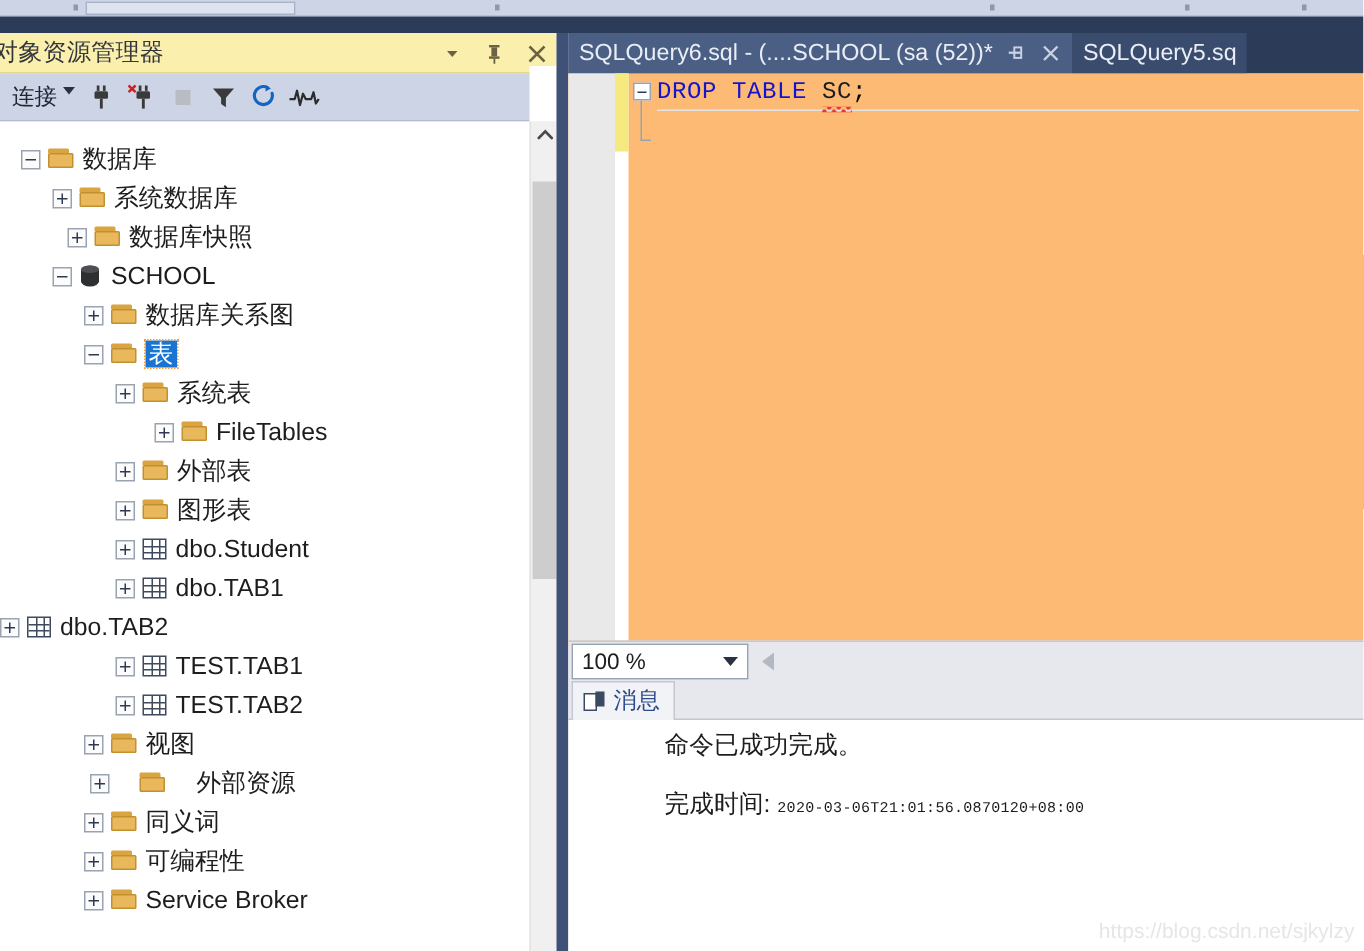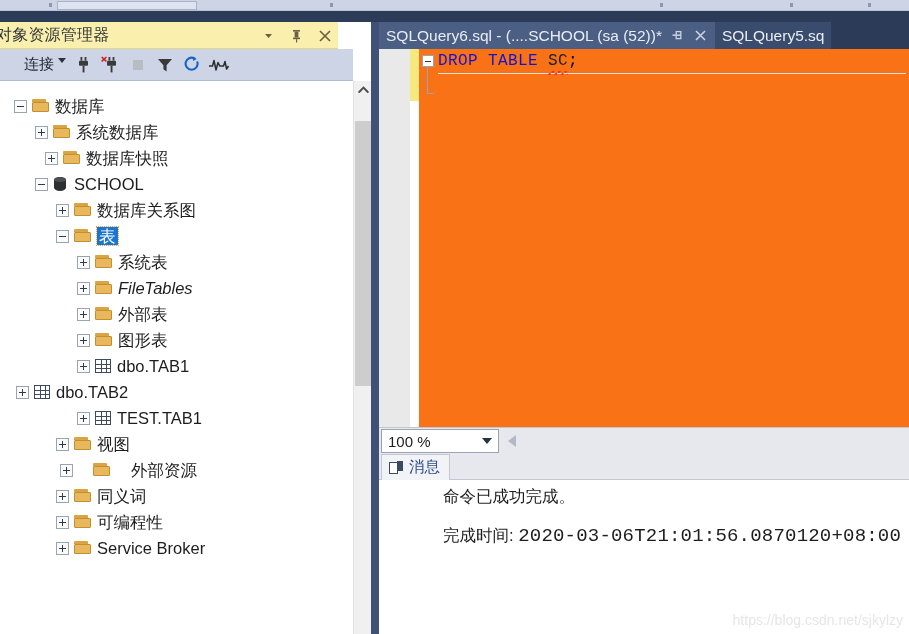--- a/index.html
+++ b/index.html
@@ -26,21 +26,21 @@
     position: absolute; left: 0; top: 11px; width: 909px; height: 11px;
     background: #2b3b58;
   }
 
   
   .oe-panel {
     position: absolute; left: 0; top: 22px; width: 371px; height: 612px;
     background: #ffffff;
   }
   .oe-header {
-    position: absolute; left: 0; top: 0; width: 338px; height: 27px;
+    position: absolute; left: 0; top: 0; width: 371px; height: 27px;
     background: #fbefad; border-bottom: 1px solid #e2d88c;
     display: flex; align-items: center;
   }
   .oe-title {
     font-size: 16px; color: #33373d; margin-left: -4px;
     white-space: nowrap; letter-spacing: .2px;
   }
   .oe-hdr-btns {
     position: absolute; right: 5px; top: 0; height: 27px;
     display: flex; align-items: center; gap: 11px;
@@ -48,21 +48,21 @@
   .hdr-btn { width: 17px; height: 19px; display: flex; align-items: center; justify-content: center;
              color: #6a6243; cursor: default; }
   .hdr-btn svg { display: block; }
 
   .oe-toolbar {
     position: absolute; left: 0; top: 27px; width: 371px; height: 32px;
     background: #ccd4e5; border-bottom: 1px solid #b2bcd1;
     display: flex; align-items: center;
   }
   .tb-connect {
-    display: flex; align-items: flex-start; gap: 4px; margin-left: 20px;
+    display: flex; align-items: flex-start; gap: 4px; margin-left: 4px;
     font-size: 15px; color: #1f2733; padding: 2px 4px;
   }
   .tb-caret { width: 0; height: 0; border-left: 4px solid transparent; border-right: 4px solid transparent;
               border-top: 5px solid #2a3242; margin-top: 3px; }
   .tb-ico { width: 27px; height: 26px; display: flex; align-items: center; justify-content: center; }
   .tb-ico svg { display: block; }
 
   .oe-tree {
     position: absolute; left: 0; top: 59px; width: 371px; height: 553px;
     background: #ffffff; overflow: hidden;
@@ -138,21 +138,21 @@
   .tab {
     display: flex; align-items: center; padding: 0 7px; gap: 8px;
     font-size: 15.5px; color: #e9edf5; white-space: nowrap;
   }
   .tab.active { background: #4b5f85; }
   .tab.inactive { background: #3a4c6e; }
   .tab-btn { width: 15px; height: 15px; display: flex; align-items: center; justify-content: center; }
   .tab-btn svg { display: block; }
 
   .editor {
-    position: absolute; left: 0; top: 27px; width: 530px; height: 382px; background: #f97316;
+    position: absolute; left: 0; top: 27px; width: 530px; height: 382px; background: #fdba74;
   }
   .gutter-sel { position: absolute; left: 0; top: 0; width: 31px; height: 378px; background: #e9e9ea; }
   .gutter-mark { position: absolute; left: 31px; top: 0; width: 9px; height: 378px; background: #ffffff; }
   .gutter-mark .chg { position: absolute; left: 0; top: 0; width: 9px; height: 52px; background: #f5e97f; }
 
   .fold-box {
     position: absolute; left: 43px; top: 6px; width: 12px; height: 12px;
     border: 1px solid #9aa3b2; background: #fff;
   }
   .fold-box::before { content: ""; position: absolute; left: 2px; top: 5px; width: 6px; height: 1px; background: #2d3a52; }
@@ -212,21 +212,21 @@
   .res-body {
     position: absolute; left: 0; top: 458px; width: 530px; height: 176px; background: #ffffff;
   }
   .msg-line1 {
     position: absolute; left: 64px; top: 6px; font-size: 16.5px; color: #1d1d1d; white-space: nowrap;
   }
   .msg-line2 {
     position: absolute; left: 64px; top: 45px; font-size: 16.5px; color: #1d1d1d; white-space: nowrap;
   }
   .msg-line2 .ts {
-    font-family: "Liberation Mono", "DejaVu Sans Mono", monospace; font-size: 19px; letter-spacing: .2px;
+    font-family: "Liberation Mono", "DejaVu Sans Mono", monospace; font-size: 10px; letter-spacing: .2px;
   }
   .watermark {
     position: absolute; right: 6px; bottom: 6px;
     font-size: 14px; color: #e6e6e6; white-space: nowrap;
   }
 </style>
 </head>
 <body>
 
 <div id="app">
@@ -362,21 +362,21 @@
           <span class="tlabel">表</span>
         </div>
         <div class="tnode" style="padding-left: 77px;">
           <span class="exp plus"></span>
           <span class="ico-folder">
             <span class="tab"></span>
             <span class="bod"></span>
           </span>
           <span class="tlabel">系统表</span>
         </div>
-        <div class="tnode" style="padding-left: 77px; font-style: italic;">
+        <div class="tnode" style="padding-left: 103px;">
           <span class="exp plus"></span>
           <span class="ico-folder">
             <span class="tab"></span>
             <span class="bod"></span>
           </span>
           <span class="tlabel">FileTables</span>
         </div>
         <div class="tnode" style="padding-left: 77px;">
           <span class="exp plus"></span>
           <span class="ico-folder">
@@ -392,37 +392,53 @@
             <span class="bod"></span>
           </span>
           <span class="tlabel">图形表</span>
         </div>
         <div class="tnode" style="padding-left: 77px;">
           <span class="exp plus"></span>
           <span class="ico-table">
             <span class="vl a"></span>
             <span class="vl b"></span>
           </span>
-          <span class="tlabel">dbo.TAB1</span>
-        </div>
-        <div class="tnode" style=" margin-left: 16px;">
+          <span class="tlabel">dbo.Student</span>
+        </div>
+        <div class="tnode" style="padding-left: 77px;">
           <span class="exp plus"></span>
           <span class="ico-table">
             <span class="vl a"></span>
             <span class="vl b"></span>
           </span>
-          <span class="tlabel">dbo.TAB2</span>
-        </div>
-        <div class="tnode" style="padding-left: 77px;">
+          <span class="tlabel">dbo.TAB1</span>
+        </div>
+        <div class="tnode" style="">
           <span class="exp plus"></span>
           <span class="ico-table">
             <span class="vl a"></span>
             <span class="vl b"></span>
           </span>
+          <span class="tlabel">dbo.TAB2</span>
+        </div>
+        <div class="tnode" style="padding-left: 77px;">
+          <span class="exp plus"></span>
+          <span class="ico-table">
+            <span class="vl a"></span>
+            <span class="vl b"></span>
+          </span>
           <span class="tlabel">TEST.TAB1</span>
+        </div>
+        <div class="tnode" style="padding-left: 77px;">
+          <span class="exp plus"></span>
+          <span class="ico-table">
+            <span class="vl a"></span>
+            <span class="vl b"></span>
+          </span>
+          <span class="tlabel">TEST.TAB2</span>
         </div>
         <div class="tnode" style="padding-left: 56px;">
           <span class="exp plus"></span>
           <span class="ico-folder">
             <span class="tab"></span>
             <span class="bod"></span>
           </span>
           <span class="tlabel">视图</span>
         </div>
         <div class="tnode" style="padding-left: 60px; gap: 15px;">

